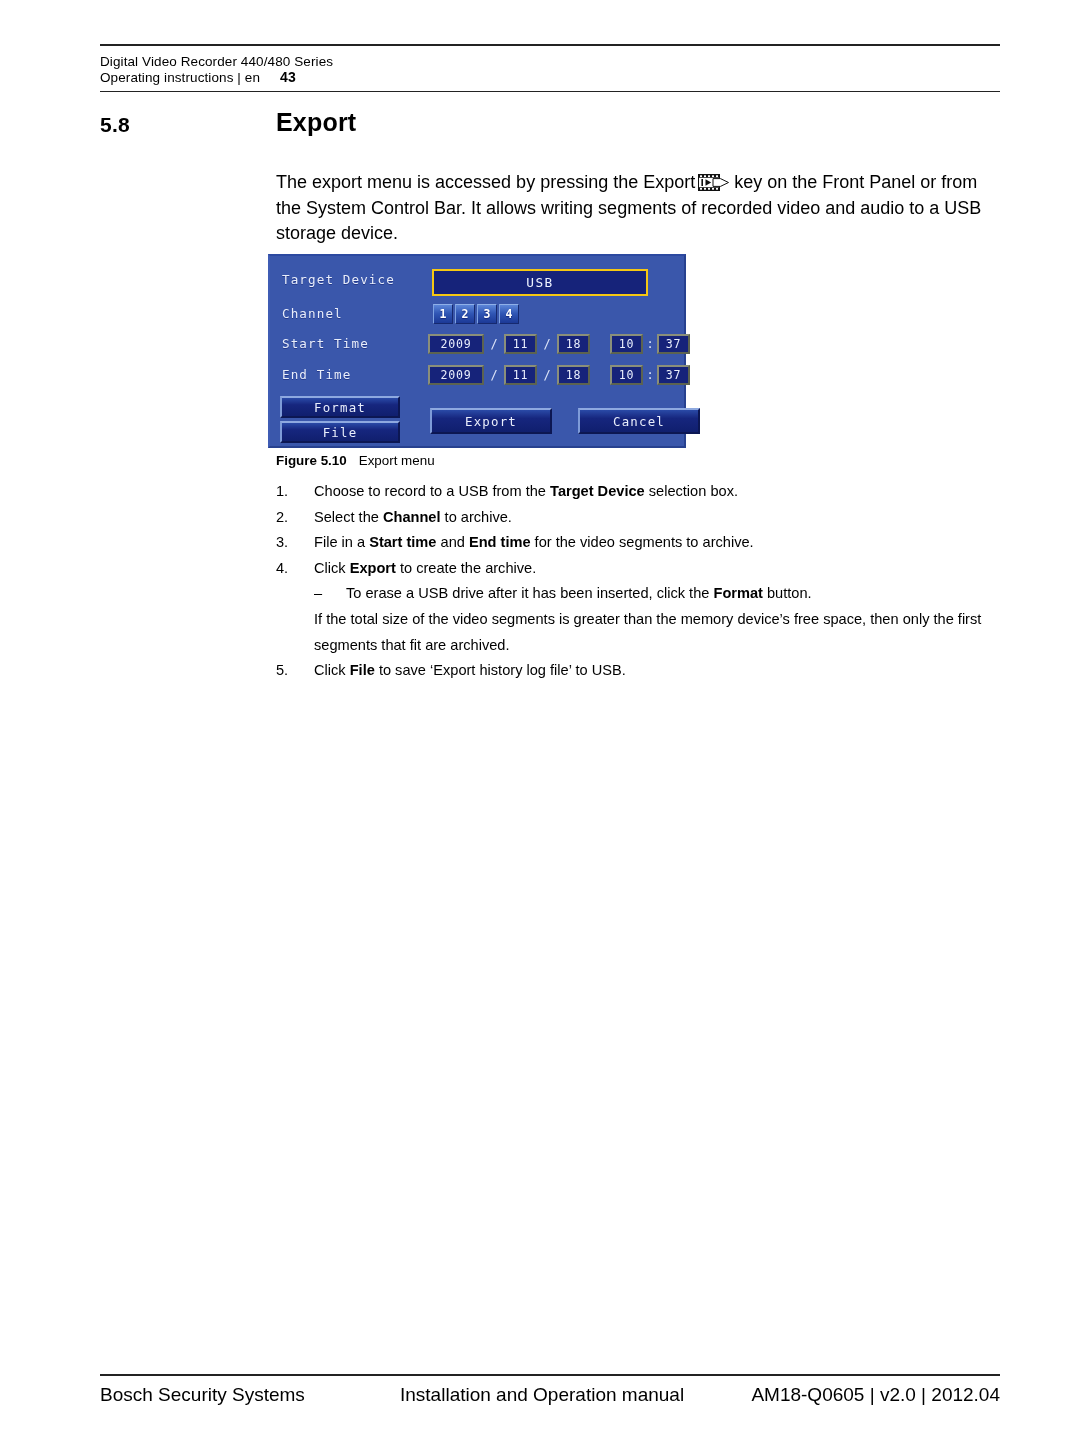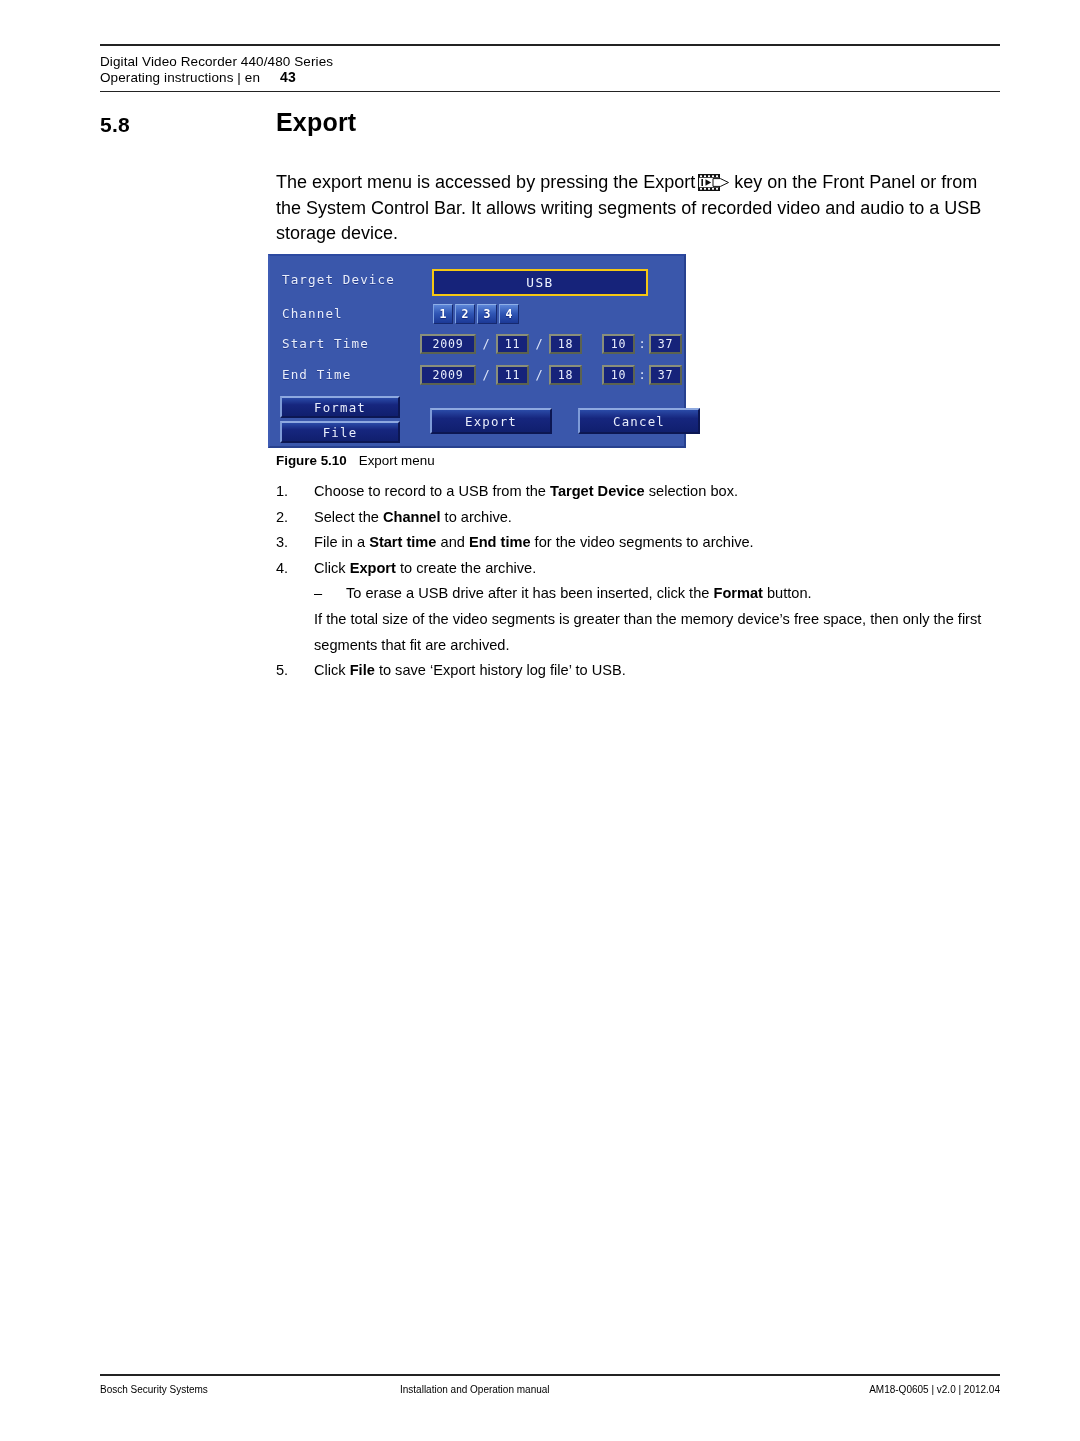--- a/index.html
+++ b/index.html
@@ -122,21 +122,21 @@
     border-right:1px solid #16296f;
     border-bottom:1px solid #16296f;
     box-sizing:border-box;
     display:flex;align-items:center;justify-content:center;
     font-size:11.5px;color:#ffffff;font-weight:bold;
     text-shadow:0 1px 1px #14267a;
   }
 
   
   .dt-wrap{
-    position:absolute;left:150px;
+    position:absolute;left:158px;
     display:flex;align-items:center;
   }
   .dt-wrap.start{top:78px;}
   .dt-wrap.end{top:109px;}
   .dt-field{
     background:#16237a;
     border-top:2px solid #8a8f7a;
     border-left:2px solid #8a8f7a;
     border-right:2px solid #5c6350;
     border-bottom:2px solid #5c6350;
@@ -201,21 +201,21 @@
   }
 
   
   .footer{
     position:absolute;left:100px;top:1374px;width:900px;
   }
   .footer-rule-top{border-top:2.2px solid #232323;width:900px;}
   .footer-row{
     display:flex;align-items:baseline;
     padding-top:8px;
-    font-size:10px;
+    font-size:19px;
   }
   .f-left{width:300px;}
   .f-mid{width:330px;}
   .f-right{flex:1 1 auto;text-align:right;white-space:nowrap;}
 </style>
 </head>
 <body>
 
 <div class="page">
 

